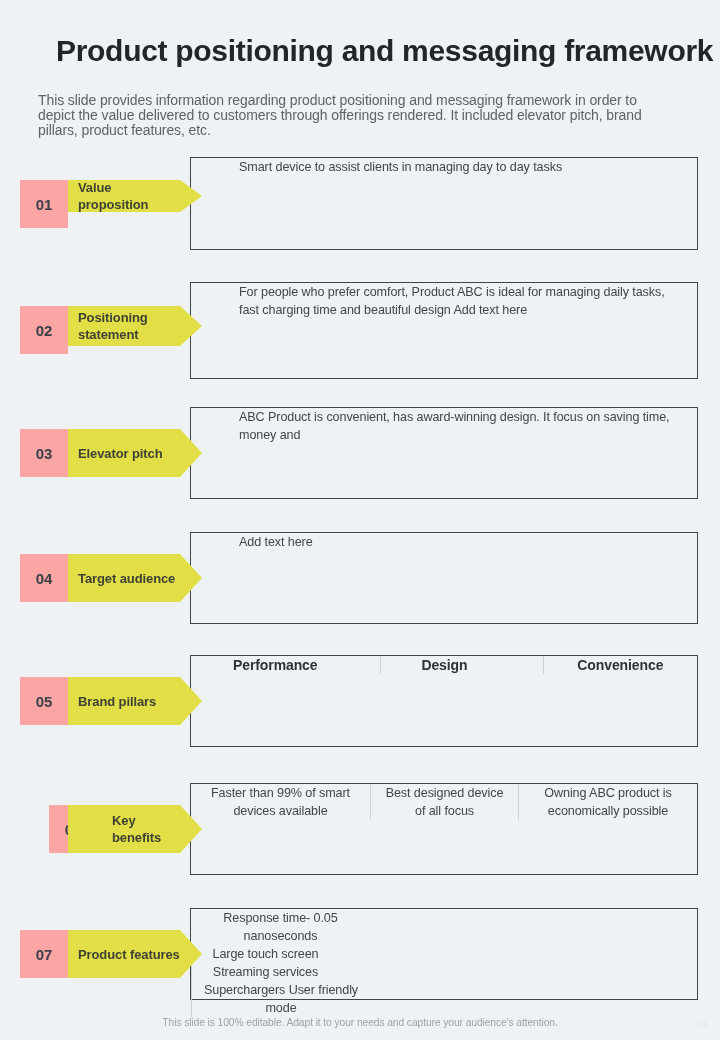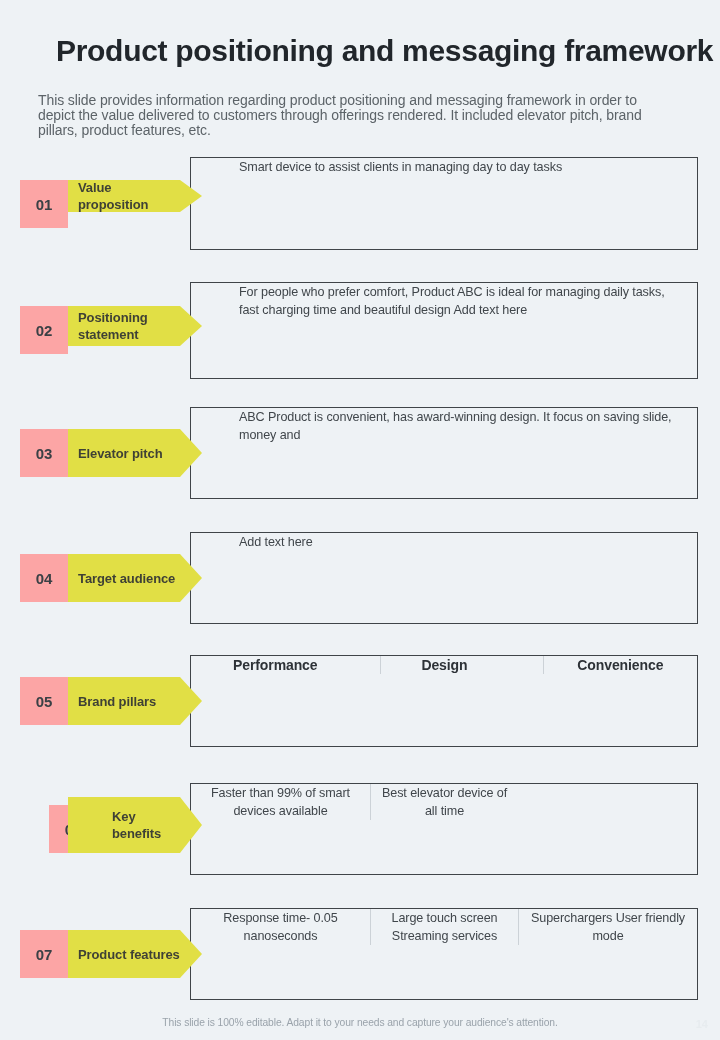--- a/index.html
+++ b/index.html
@@ -172,21 +172,21 @@
     </div>
     <div class="numbox" style="top:24px; height:48px;">02</div>
     <div class="chev" style="top:24px; height:40px; width:134px;">
       <span>Positioning statement</span>
     </div>
   </div>
 
   <div class="row" style="top:407px;">
     <div class="content-box" style="top:0; height:92px;">
       <div class="col col-full">
-        <div class="cell-text pad-left">ABC Product is convenient,  has award-winning design. It focus on saving slide, money and</div>
+        <div class="cell-text pad-left">ABC Product is convenient,  has award-winning design. It focus on saving time, money and</div>
       </div>
     </div>
     <div class="numbox" style="top:22px; height:48px;">03</div>
     <div class="chev" style="top:22px; height:48px; width:134px;">
       <span>Elevator pitch</span>
     </div>
   </div>
 
   <div class="row" style="top:532px;">
     <div class="content-box" style="top:0; height:92px;">
@@ -217,31 +217,34 @@
       <span>Brand pillars</span>
     </div>
   </div>
 
   <div class="row" style="top:783px;">
     <div class="content-box" style="top:0; height:92px;">
       <div class="col col-1">
         <div class="cell-text center">Faster than 99% of smart devices available</div>
       </div>
       <div class="col col-2">
-        <div class="cell-text center">Best elevator device of all time</div>
+        <div class="cell-text center">Best designed device of all focus</div>
+      </div>
+      <div class="col col-3">
+        <div class="cell-text center">Owning ABC product is economically possible</div>
       </div>
     </div>
     <div class="numbox" style="top:22px; height:48px;margin-left:29px;">06</div>
-    <div class="chev" style="top:14px; height:56px; width:134px;padding-left:44px;">
+    <div class="chev" style="top:22px; height:48px; width:134px;padding-left:44px;">
       <span>Key benefits</span>
     </div>
   </div>
 
   <div class="row" style="top:908px;">
-    <div class="content-box" style="top:0; height:92px;">
+    <div class="content-box" style="top:0; height:92px;flex-direction:column;">
       <div class="col col-1">
         <div class="cell-text center">Response time- 0.05 nanoseconds</div>
       </div>
       <div class="col col-2">
         <div class="cell-text center">Large touch screen Streaming services</div>
       </div>
       <div class="col col-3">
         <div class="cell-text center">Superchargers User friendly mode</div>
       </div>
     </div>

